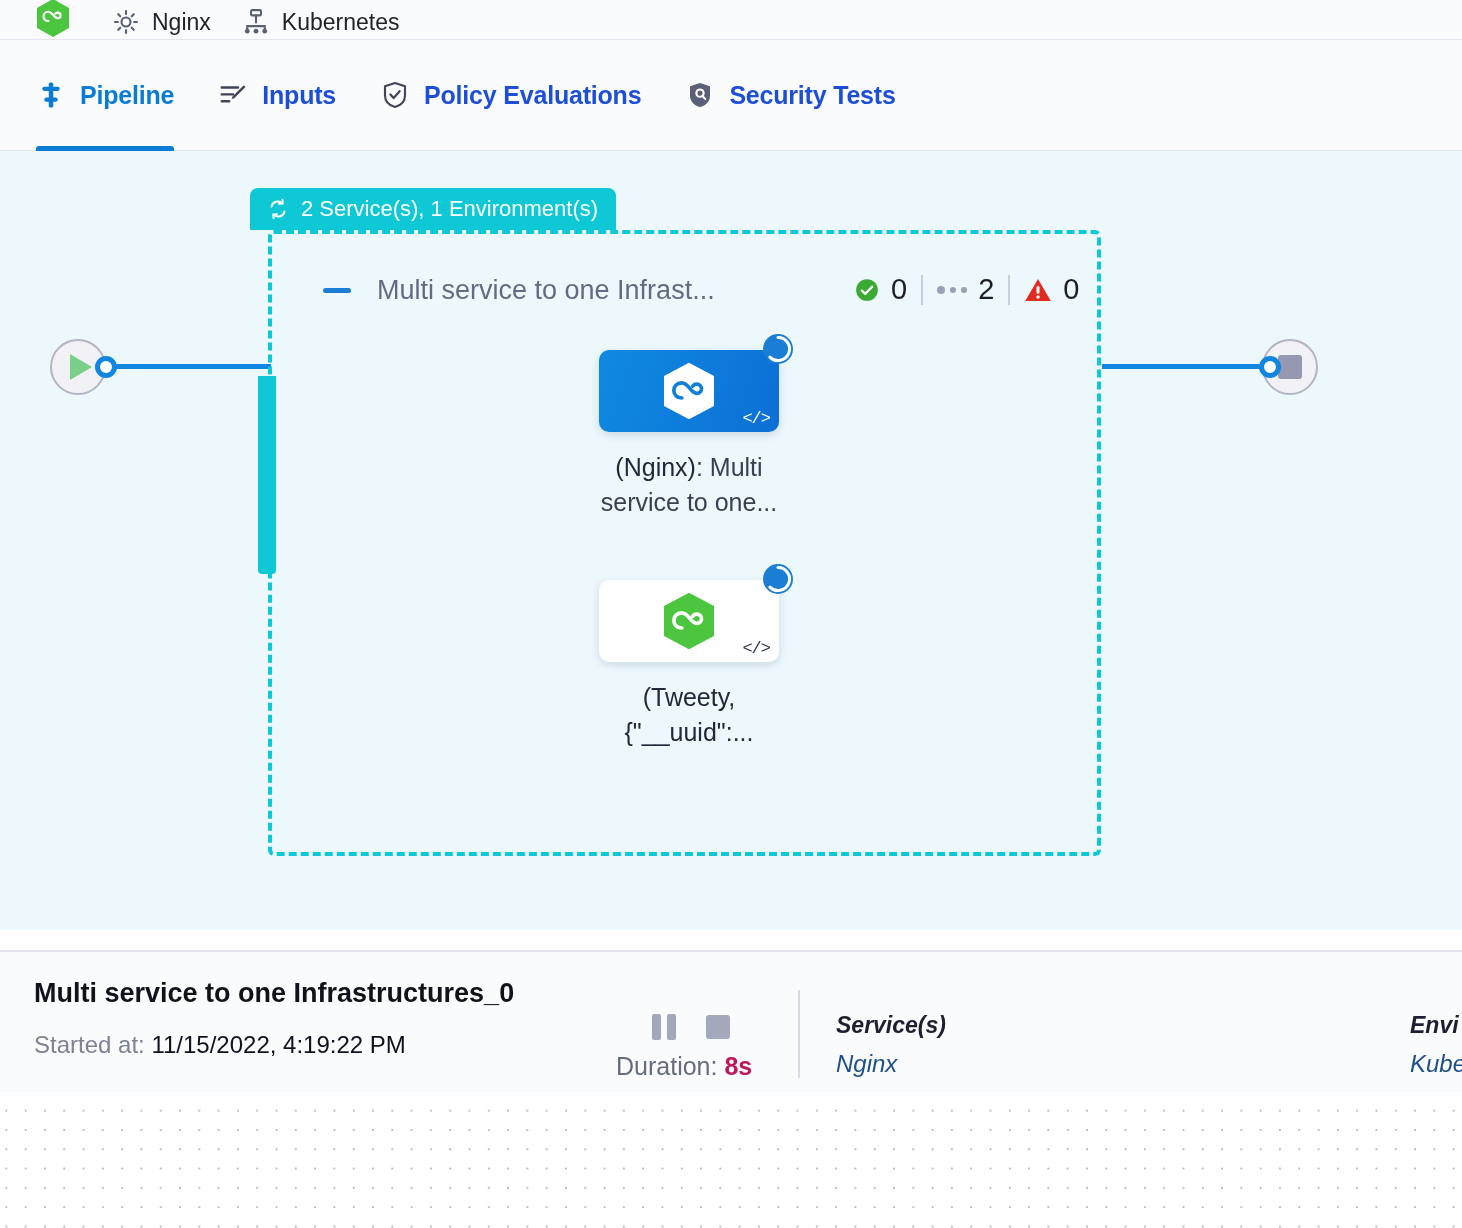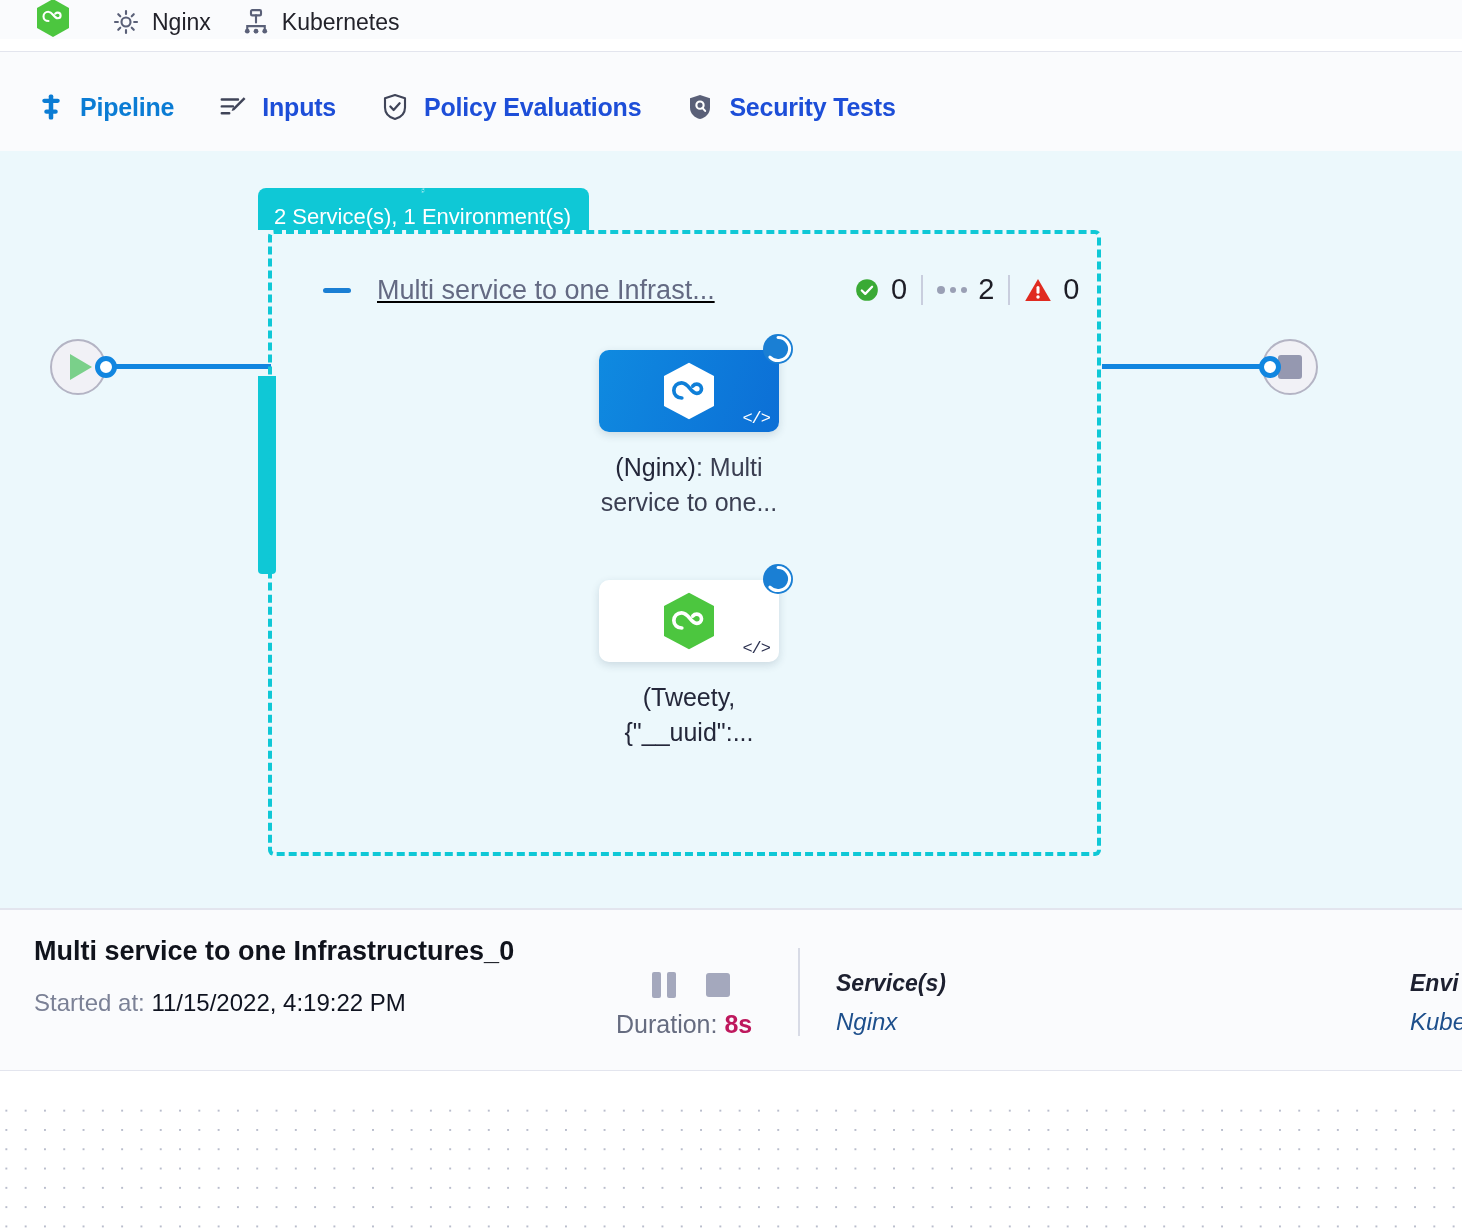--- a/index.html
+++ b/index.html
@@ -28,21 +28,20 @@
   .hex-green-small { width: 34px; height: 38px; flex: 0 0 auto; }
 
   
   .tabbar {
     position: absolute; left: 0; top: 39px; width: 1462px; height: 112px;
     background: #fafbfd;
     border-top: 1px solid #e3e5ee;
     border-bottom: 1px solid #e3e5ee;
     display: flex; align-items: center;
     padding-left: 36px;
-    margin-top: 12px;
   }
   .tab {
     position: relative; height: 112px;
     display: flex; align-items: center; gap: 14px;
     margin-right: 44px;
     cursor: pointer;
   }
   .tab-label {
     font-size: 25px; font-weight: 700; color: #1d4ed8;
     letter-spacing: -0.2px; white-space: nowrap;
@@ -149,21 +148,21 @@
   }
   .node-label {
     margin-top: 18px; width: 210px; margin-left: -15px;
     text-align: center; font-size: 25px; line-height: 1.38;
     color: #3b3f52; font-weight: 400;
   }
   .node-label b { font-weight: 400; color: #24273a; }
 
   
   .infopanel {
-    position: absolute; left: 0; top: 908px; width: 1462px; height: 163px;
+    position: absolute; left: 0; top: 950px; width: 1462px; height: 163px;
     background: #fafbfd;
     border-top: 2px solid #e3e5ee;
     border-bottom: 1px solid #e3e5ee;
     overflow: hidden;
   }
   .exec-title {
     position: absolute; left: 34px; top: 26px;
     font-size: 27px; font-weight: 700; color: #10131c; white-space: nowrap;
   }
   .exec-started {
@@ -284,33 +283,33 @@
     </div>
     <div class="port" style="left:95px; top:205px;"></div>
 
     <div class="terminal" style="left:1262px; top:188px;">
       <span class="stop-sq"></span>
     </div>
     <div class="port" style="left:1259px; top:205px;"></div>
 
     <div class="teal-bar" style="left:258px; top:225px; height:198px;"></div>
 
-    <div class="group-badge" style="left:258px; top:37px;flex-direction:column;">
+    <div class="group-badge" style="left:250px; top:37px;">
       <svg width="24" height="24" viewBox="0 0 24 24">
         <path d="M5.5 9.5a6.3 6.3 0 0 1 10.6-3.2" fill="none" stroke="#ffffff" stroke-width="1.9" stroke-linecap="round"></path>
         <path d="M18.5 14.5a6.3 6.3 0 0 1-10.6 3.2" fill="none" stroke="#ffffff" stroke-width="1.9" stroke-linecap="round"></path>
         <path d="M16.4 2.8l.4 3.8-3.8.3" fill="none" stroke="#ffffff" stroke-width="1.9" stroke-linecap="round" stroke-linejoin="round"></path>
         <path d="M7.6 21.2l-.4-3.8 3.8-.3" fill="none" stroke="#ffffff" stroke-width="1.9" stroke-linecap="round" stroke-linejoin="round"></path>
       </svg>
       <span class="group-badge-label">2 Service(s), 1 Environment(s)</span>
     </div>
 
     <div class="group-box" style="left:268px; top:79px; width:833px; height:626px;"></div>
 
-    <div class="group-head" style="left:323px; top:124px;text-decoration:underline;">
+    <div class="group-head" style="left:323px; top:124px;">
       <span class="collapse-dash"></span>
       <span class="group-title">Multi service to one Infrast...</span>
     </div>
 
     <div class="counters" style="left:840px; top:122px;">
       <div class="counter">
         <svg width="26" height="26" viewBox="0 0 24 24">
           <circle cx="12" cy="12" r="10" fill="#3aaa35"></circle>
           <path d="M7.2 12.4l3.2 3.2 6.3-6.6" fill="none" stroke="#ffffff" stroke-width="2.1" stroke-linecap="round" stroke-linejoin="round"></path>
         </svg>

